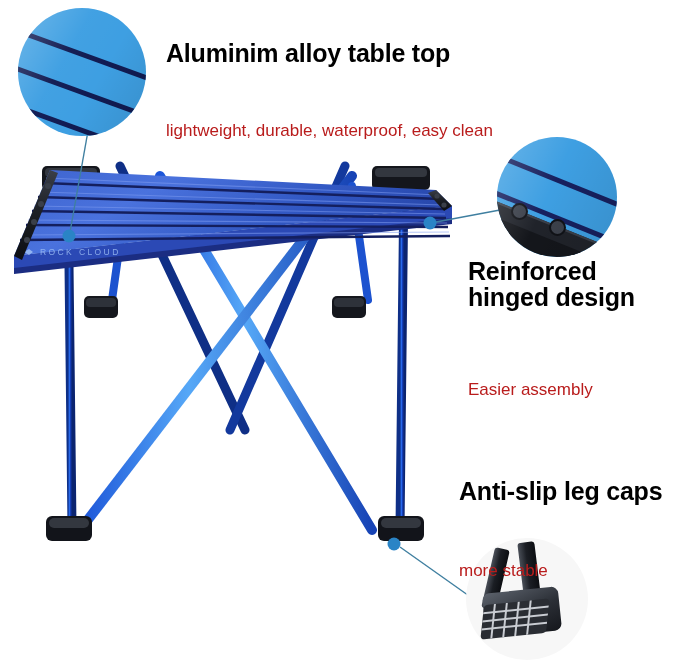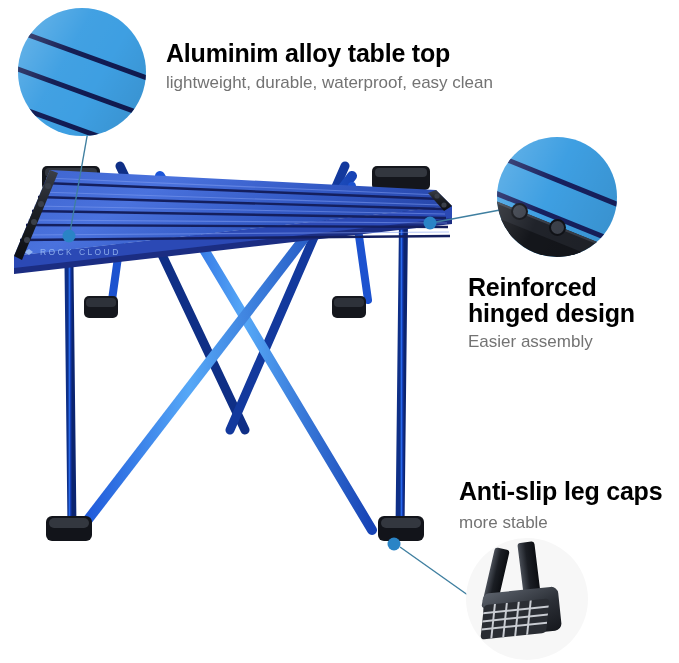--- a/index.html
+++ b/index.html
@@ -23,30 +23,31 @@
     position: absolute;
     color: #000000;
     font-weight: bold;
     font-size: 25px;
     line-height: 26px;
     letter-spacing: -0.2px;
     white-space: nowrap;
   }
   .callout-sub {
     position: absolute;
-    color: #737373;
+    color: #b91c1c;
     font-size: 17px;
     line-height: 23px;
     white-space: nowrap;
+    margin-top: 48px;
   }
 
   #head-top     { left: 166px; top: 40px; }
   #sub-top      { left: 166px; top: 71px; }
 
-  #head-hinge   { left: 468px; top: 258px; width: 210px; white-space: normal; margin-top: 16px; }
+  #head-hinge   { left: 468px; top: 258px; width: 210px; white-space: normal; }
   #sub-hinge-1  { left: 468px; top: 330px; width: 204px; text-align: left; }
   #sub-hinge-2  { left: 468px; top: 357px; width: 204px; text-align: right; }
 
   #head-caps    { left: 459px; top: 478px; }
   #sub-caps     { left: 459px; top: 511px; width: 213px; }
 
   
   .leader-svg {
     position: absolute;
     left: 0; top: 0;

